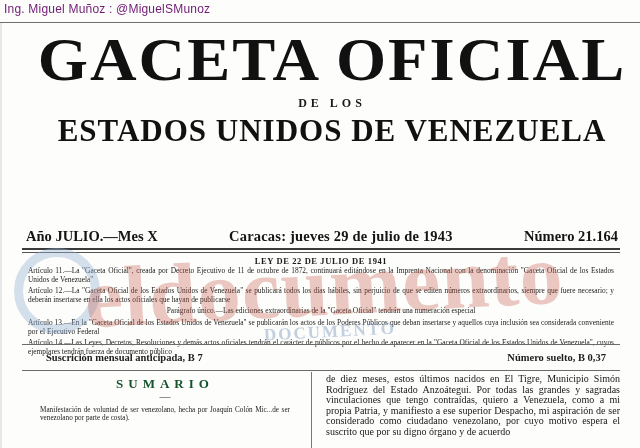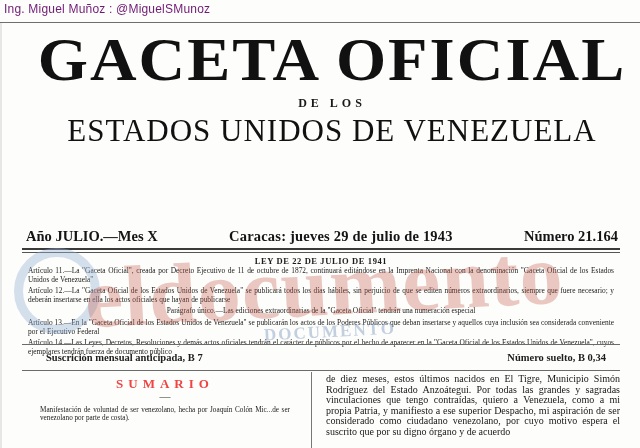--- a/index.html
+++ b/index.html
@@ -55,21 +55,21 @@
     margin-top: 4px;
     font-family: "Liberation Serif", serif;
     font-weight: bold;
     font-size: 12px;
     letter-spacing: 4px;
     color: #1a1a1a;
   }
   .estados {
     margin-top: 2px;
     font-family: "Liberation Serif", serif;
-    font-weight: normal;
+    font-weight: bold;
     font-size: 31px;
     letter-spacing: 1px;
     color: #111;
     white-space: nowrap;
   }
 
   
   .issue-line {
     position: absolute;
     top: 228px; left: 26px; width: 592px;
@@ -138,21 +138,21 @@
   
   .col-left {
     position: absolute;
     top: 376px; left: 40px; width: 250px;
     text-align: center;
   }
   .sumario {
     font-size: 13px;
     font-weight: bold;
     letter-spacing: 5px;
-    color: #ef4444;
+    color: #14532d;
   }
   .dash {
     font-size: 11px;
     line-height: 10px;
     color: #333;
     margin-top: -1px;
   }
   .ministerio {
     margin-top: 10px;
     font-size: 8.6px;
@@ -260,21 +260,21 @@
     <div class="art">Artículo 12.—La "Gaceta Oficial de los Estados Unidos de Venezuela" se publicará todos los días hábiles, sin perjuicio de que se editen números extraordinarios, siempre que fuere necesario; y deberán insertarse en ella los actos oficiales que hayan de publicarse</div>
     <div class="art" style="text-align:center">Parágrafo único.—Las ediciones extraordinarias de la "Gaceta Oficial" tendrán una numeración especial</div>
     <div class="art">Artículo 13.—En la "Gaceta Oficial de los Estados Unidos de Venezuela" se publicarán los actos de los Poderes Públicos que deban insertarse y aquellos cuya inclusión sea considerada conveniente por el Ejecutivo Federal</div>
     <div class="art">Artículo 14.—Las Leyes, Decretos, Resoluciones y demás actos oficiales tendrán el carácter de públicos por el hecho de aparecer en la "Gaceta Oficial de los Estados Unidos de Venezuela", cuyos ejemplares tendrán fuerza de documento público</div>
   </div>
 
   <div class="rule-thin" style="top:344px"></div>
 
   <div class="subs-line">
     <span>Suscrición mensual anticipada, B 7</span>
-    <span>Número suelto, B 0,34</span>
+    <span>Número suelto, B 0,37</span>
   </div>
 
   <div class="rule-thin" style="top:370px"></div>
 
   <div class="col-left">
     <div class="sumario">SUMARIO</div>
     <div class="dash">—</div>
     <div class="col-left-body">Manifestación de voluntad de ser venezolano, hecha por Joaquín Colón Mic...de ser venezolano por parte de costa).</div>
   </div>
 

